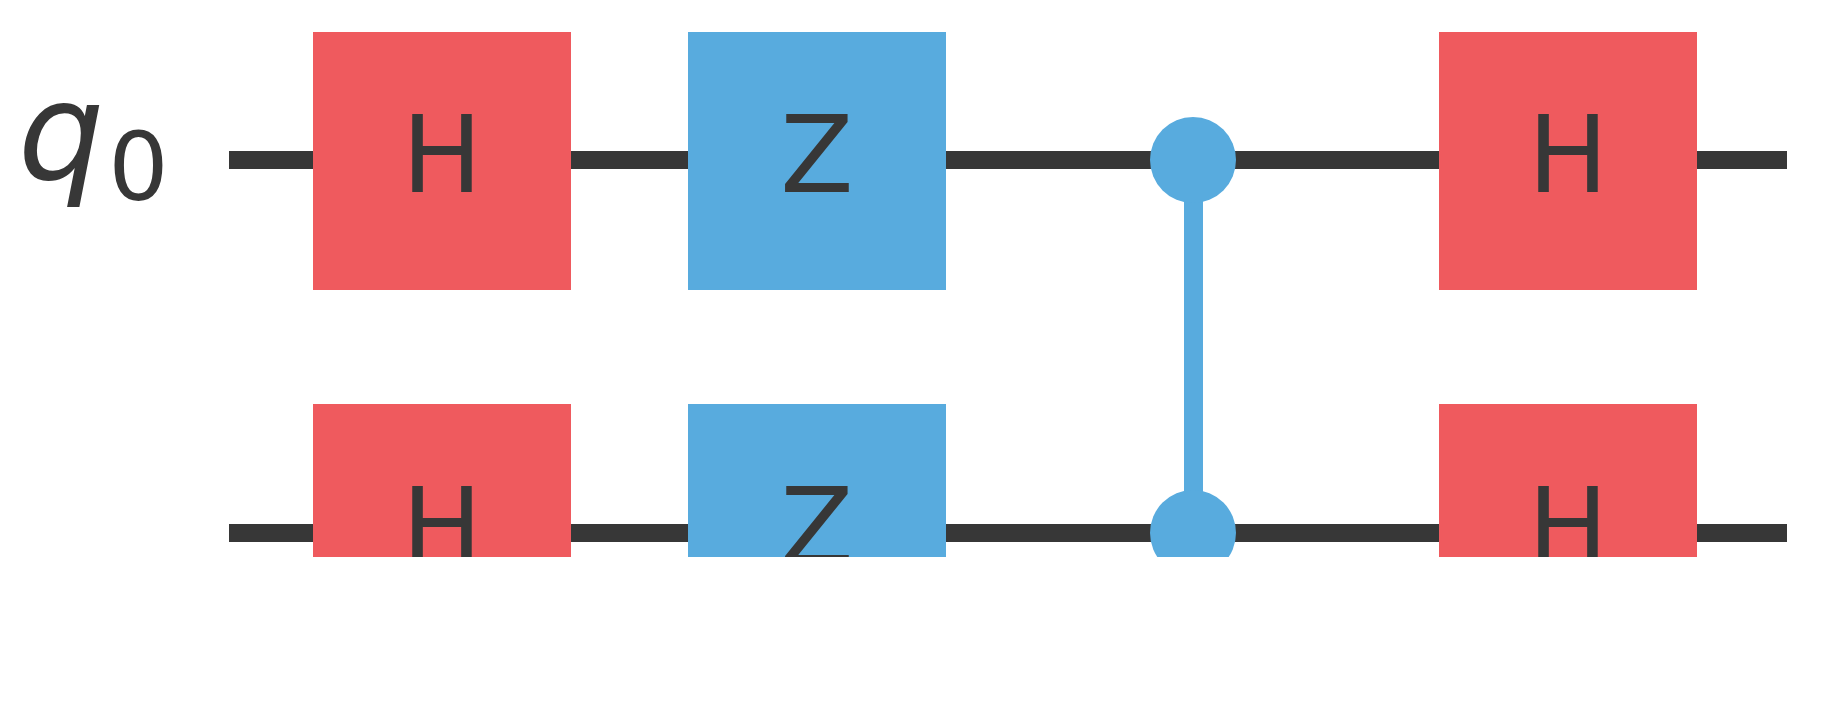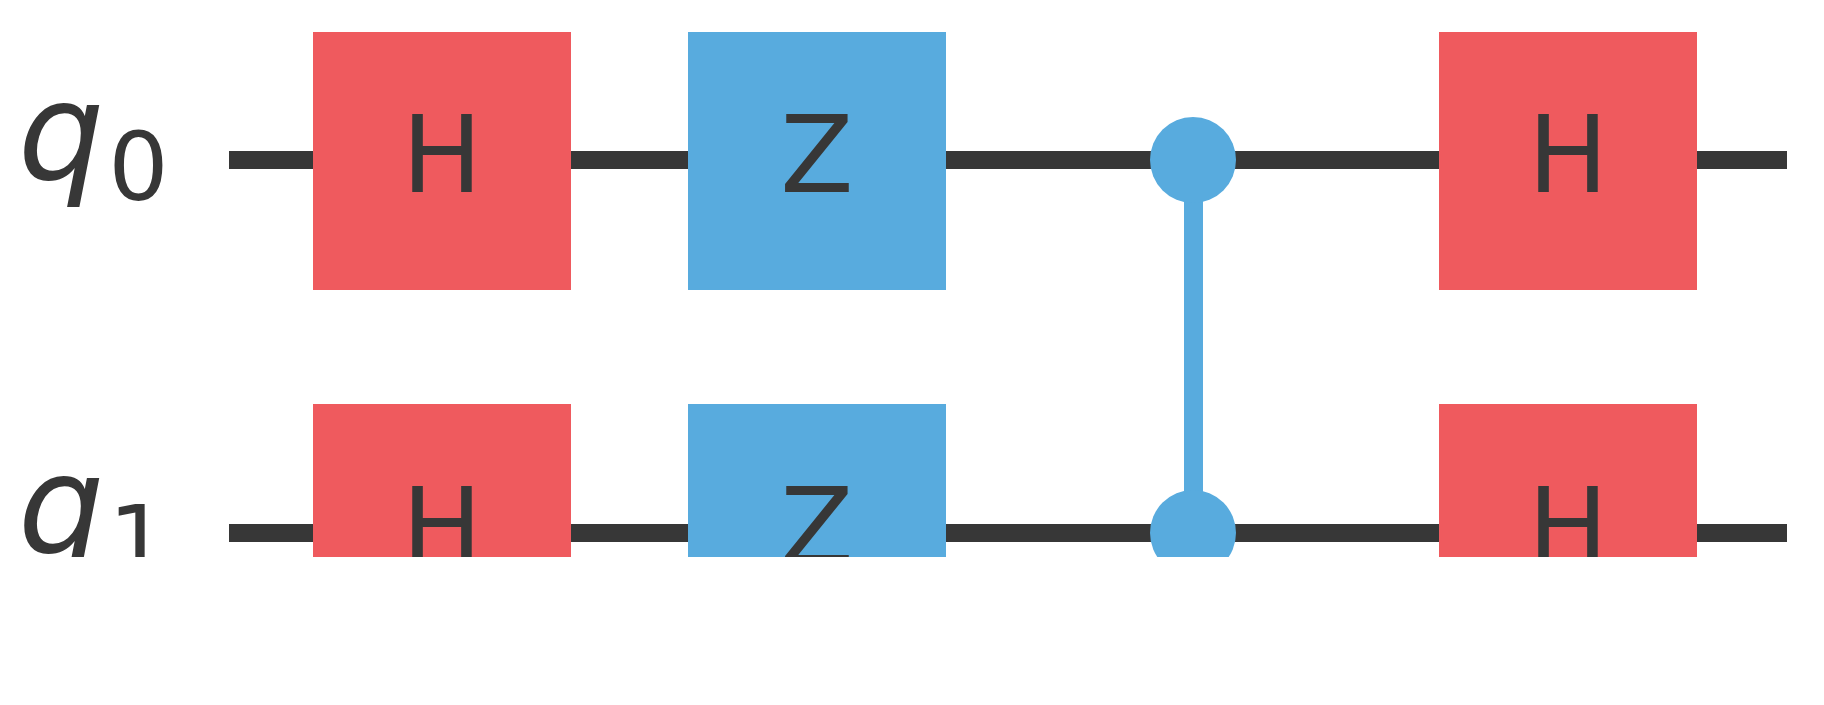--- a/index.html
+++ b/index.html
@@ -91,21 +91,20 @@
 </style>
 </head>
 <body>
 
 <div class="canvas">
 
   <div class="wire q0"></div>
   <div class="wire q1"></div>
 
   <div class="qlabel q0"><span>q</span><span class="sub">0</span></div>
-  <div class="qlabel q1"><span>q</span><span class="sub">1</span></div>
 
   <div class="cz-line"></div>
   <div class="cz-dot q0"></div>
   <div class="cz-dot q1"></div>
 
   <div class="gate gate-red row-q0 col-1">
     <span class="gate-label">H</span>
   </div>
   <div class="gate gate-red row-q1 col-1">
     <span class="gate-label">H</span>

